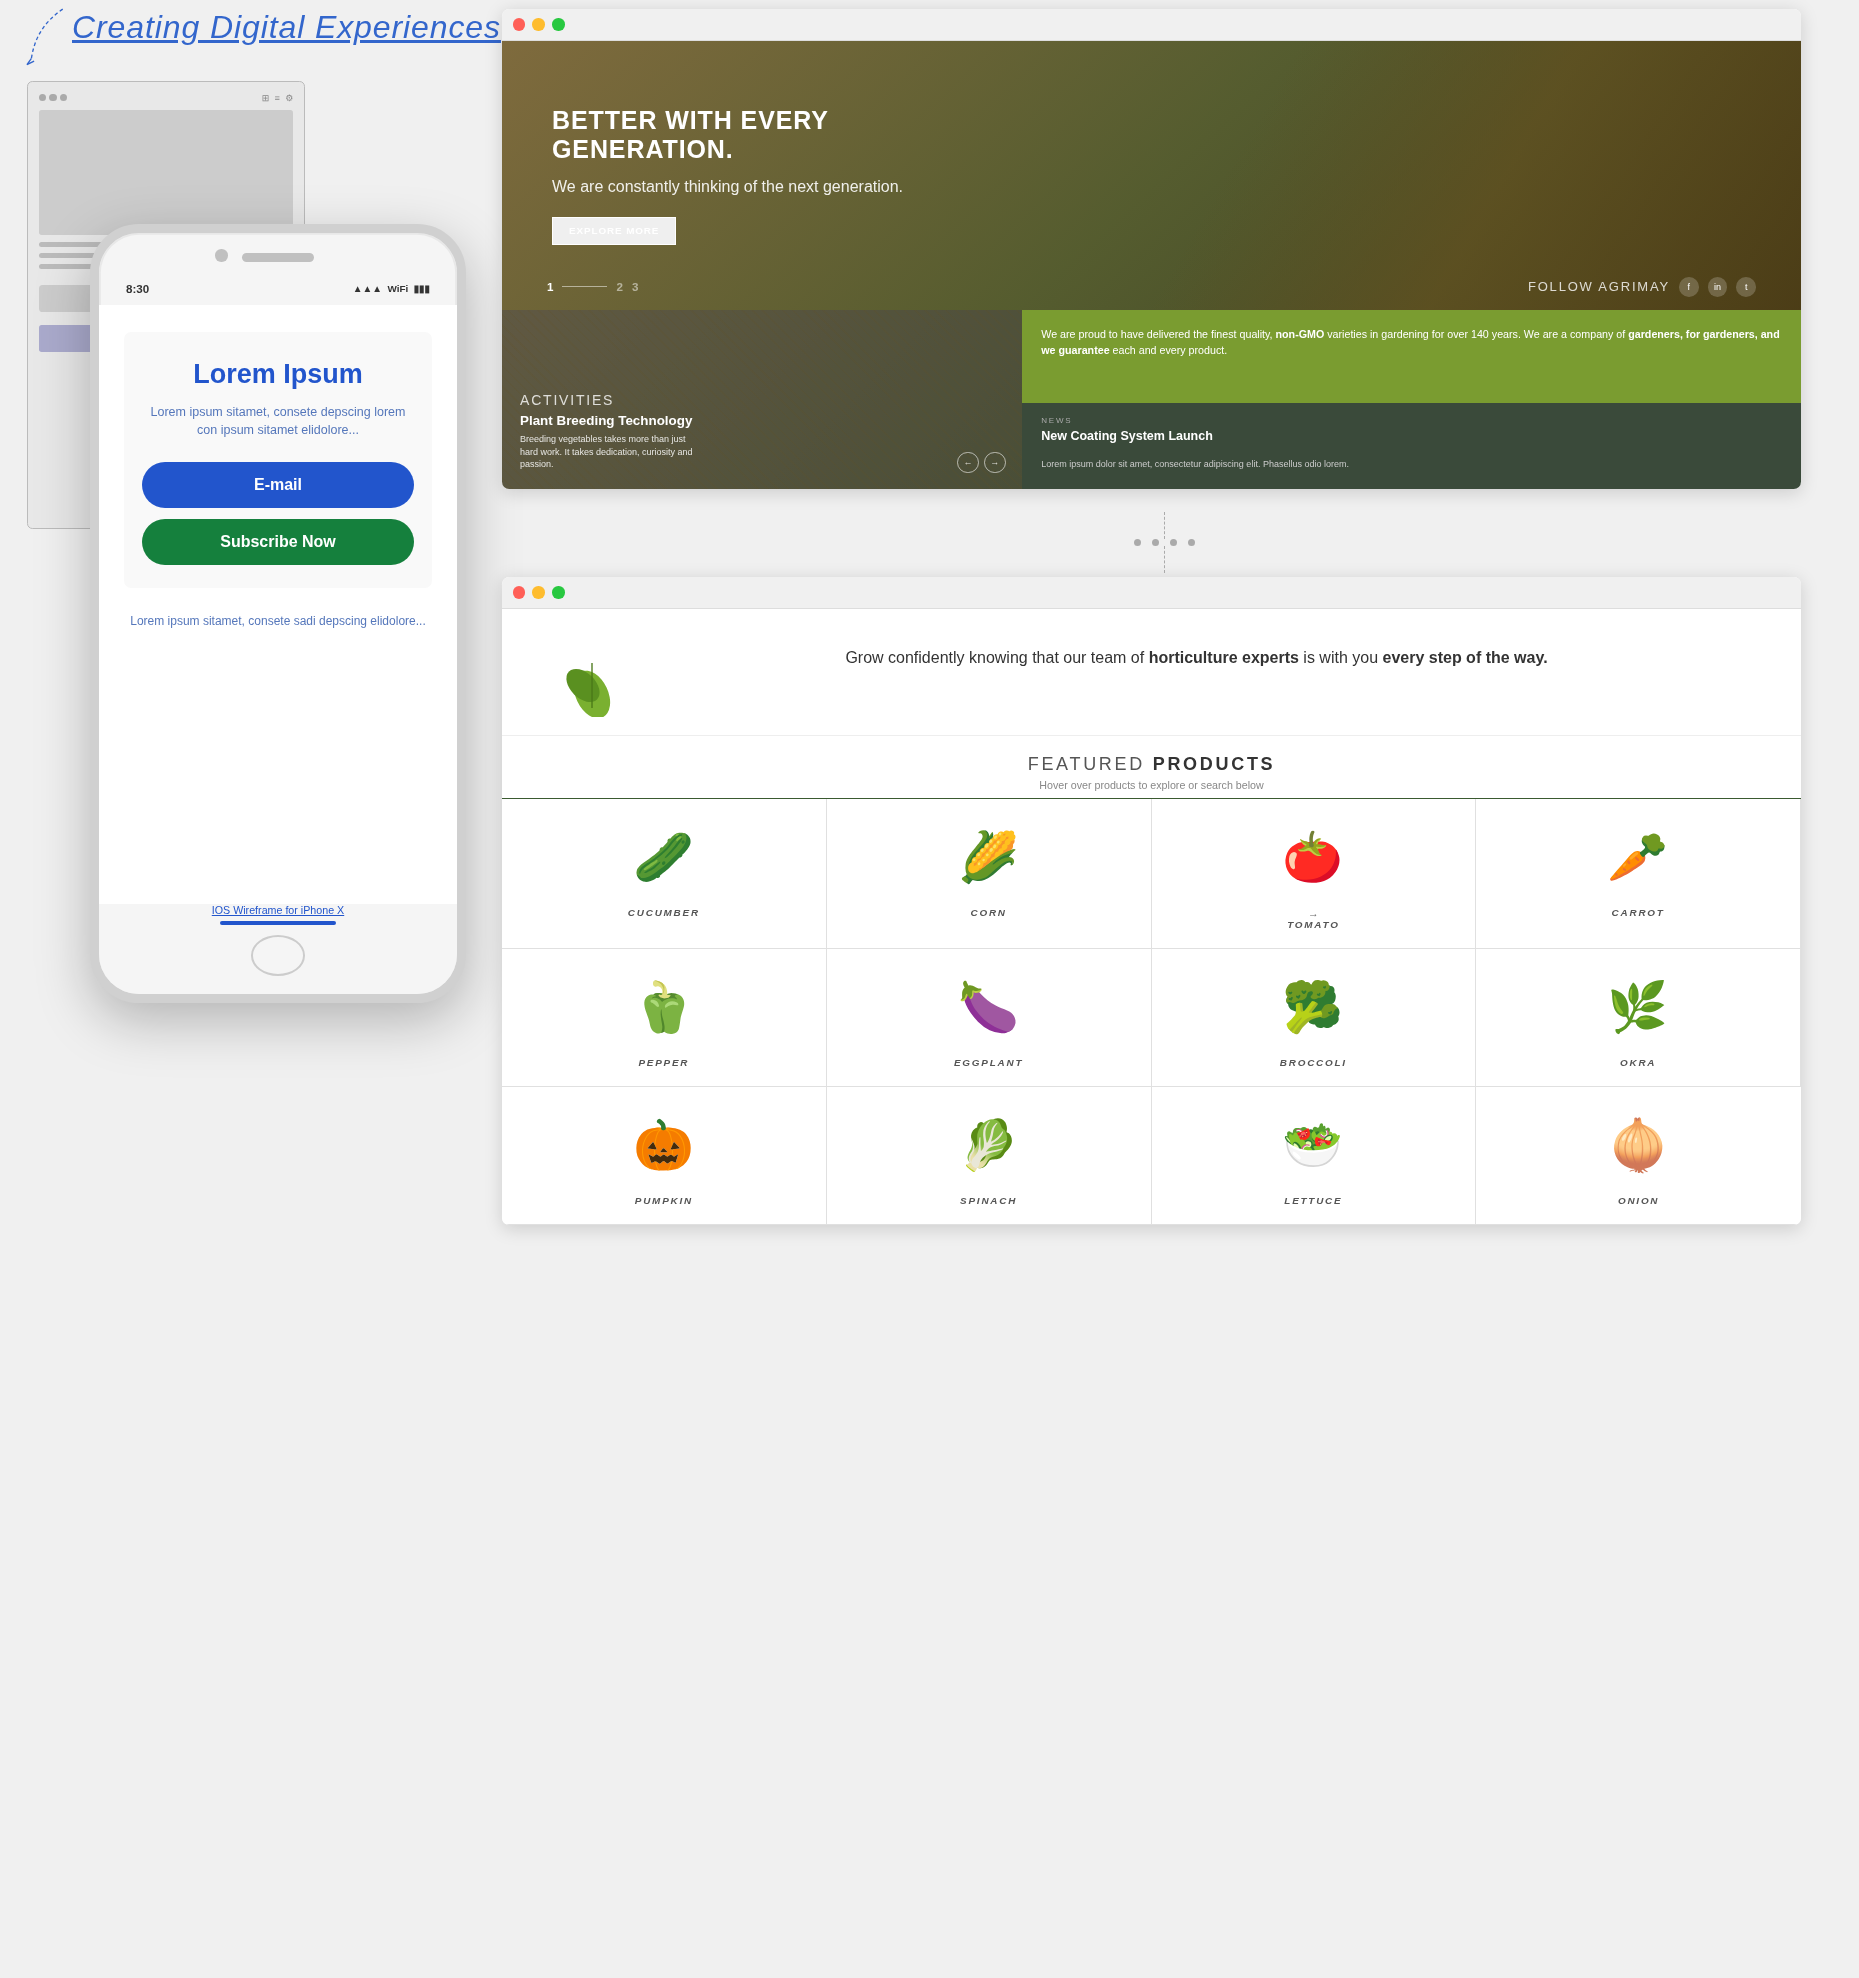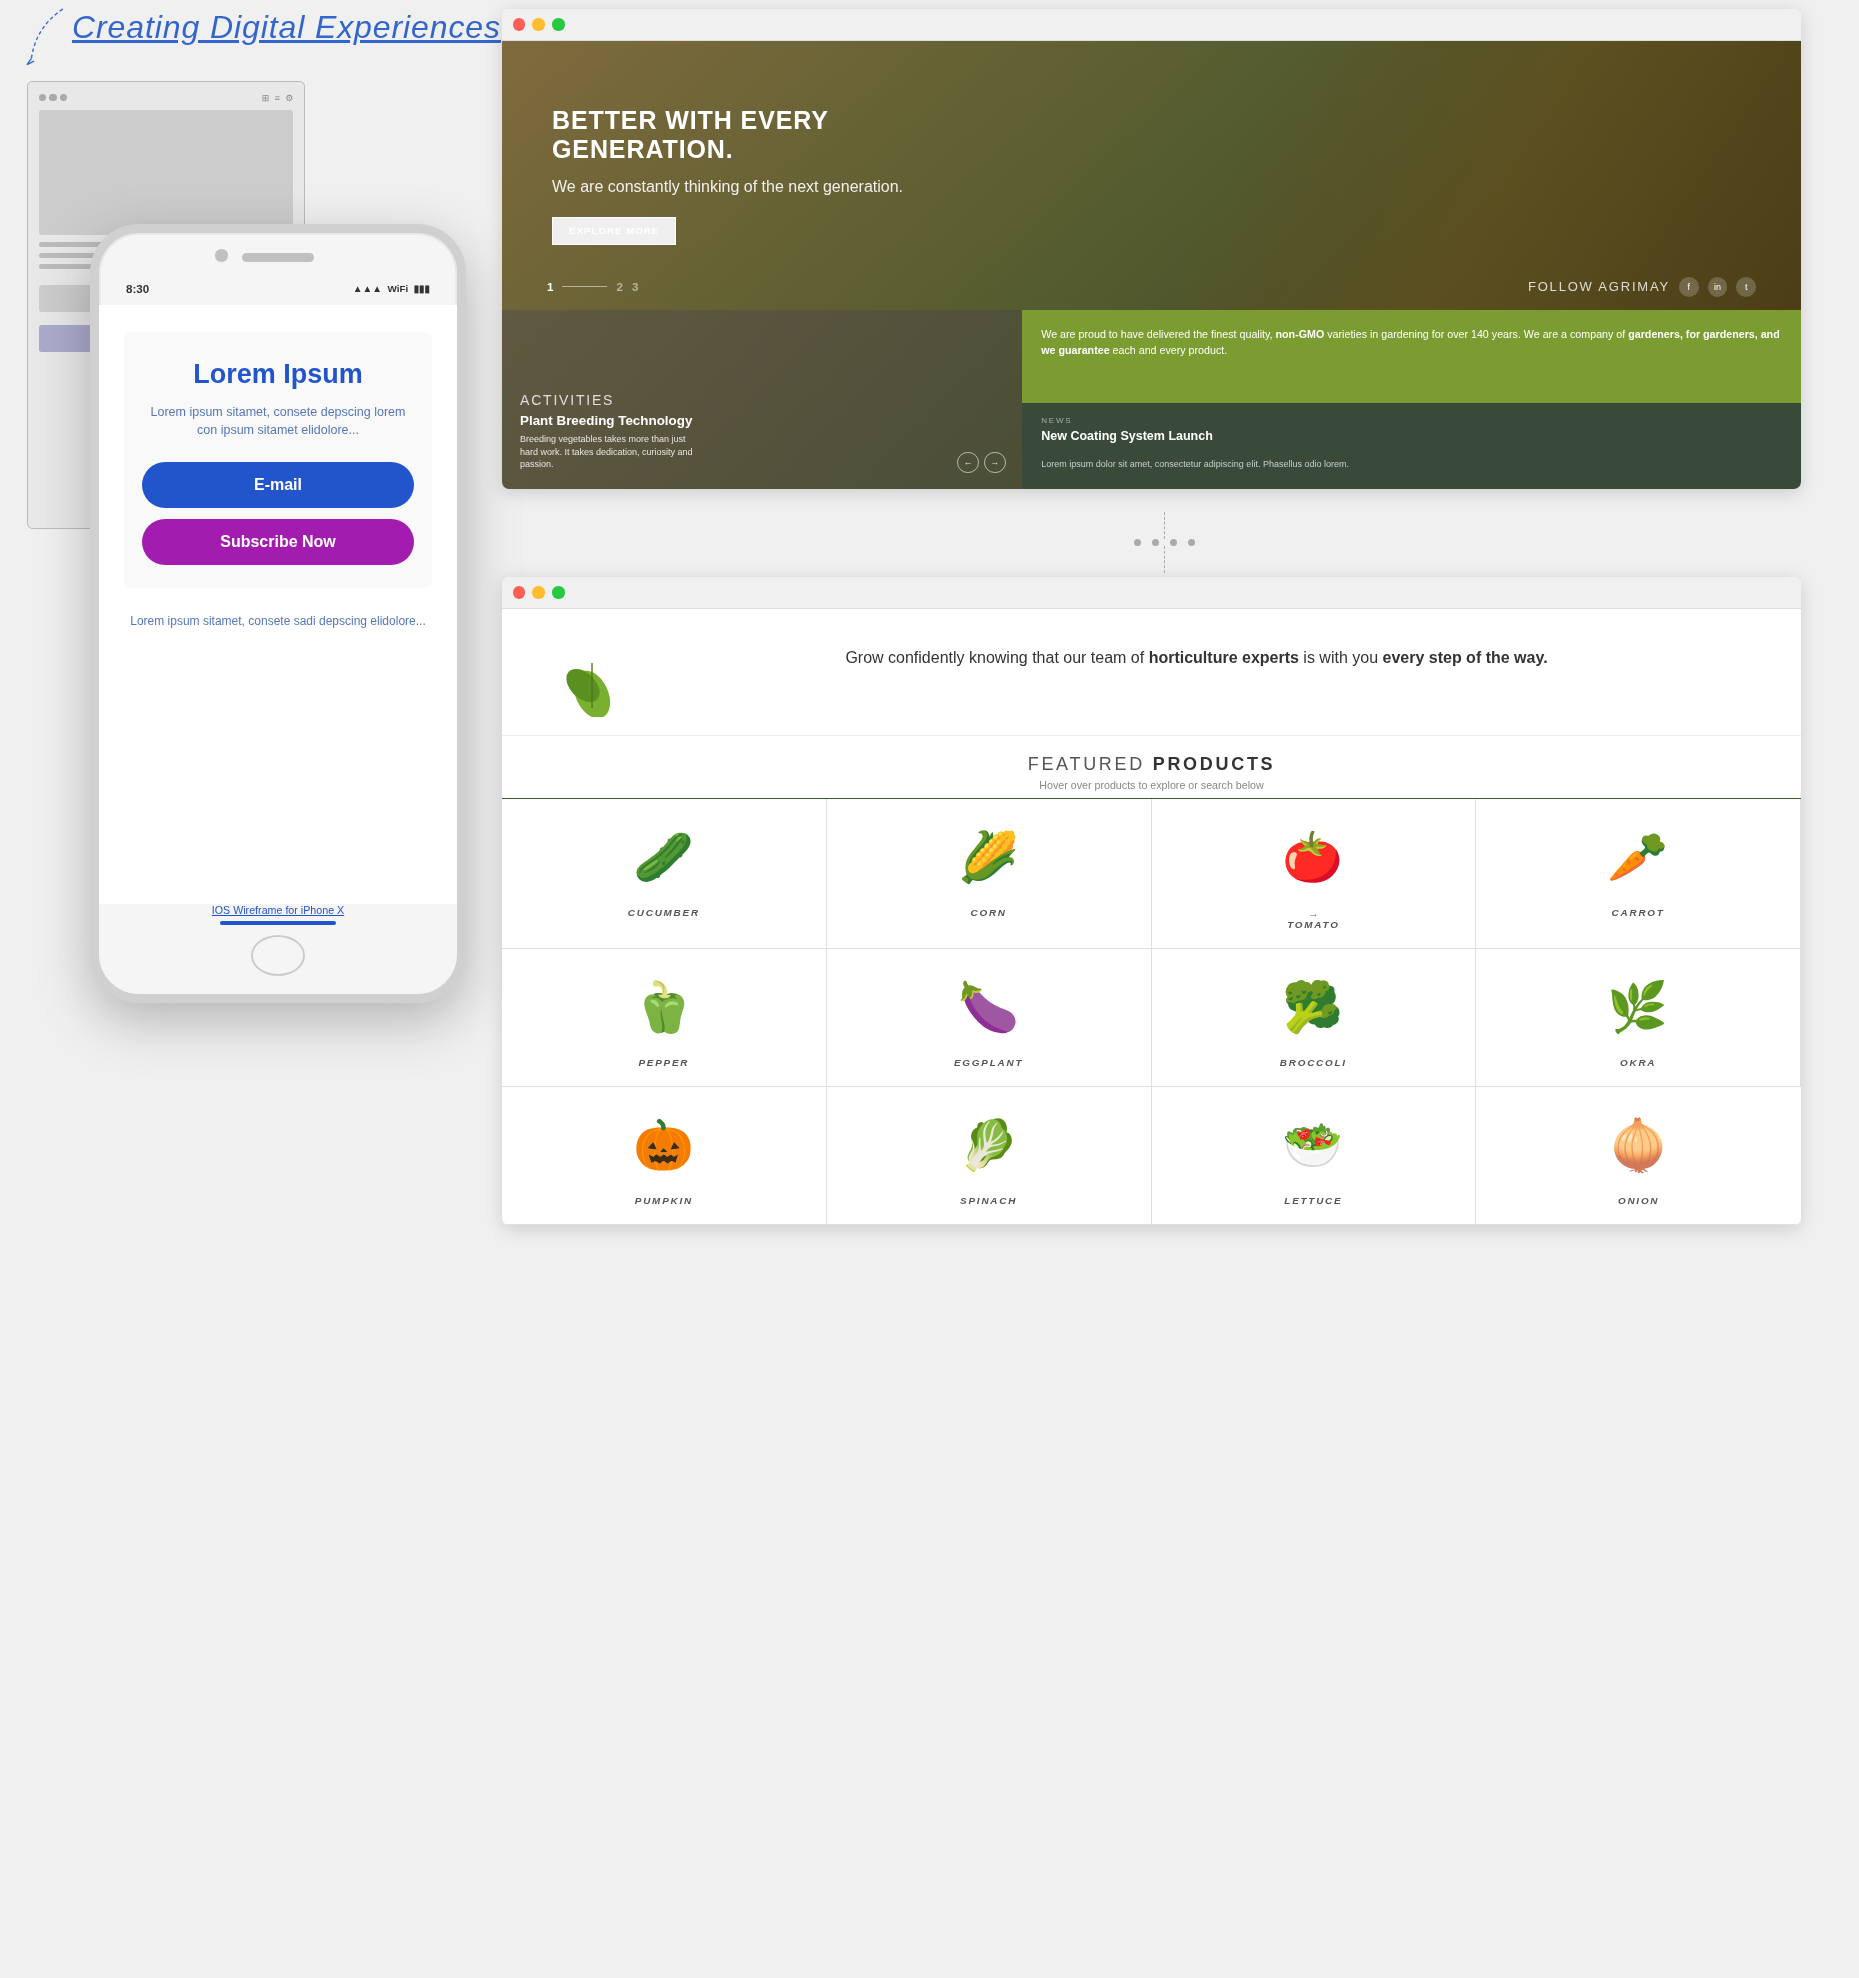--- a/index.html
+++ b/index.html
@@ -188,21 +188,21 @@
       padding: 14.3px;
       border-radius: 27px;
       border: none;
       cursor: pointer;
       margin-bottom: 10.7px;
       text-align: center;
     }
     .iphone-btn-subscribe {
       display: block;
       width: 100%;
-      background: #a21caf;
+      background: #15803d;
       color: #fff;
       font-size: 16px;
       font-weight: 600;
       padding: 14.3px;
       border-radius: 27px;
       border: none;
       cursor: pointer;
       text-align: center;
     }
     .iphone-footer-text {

